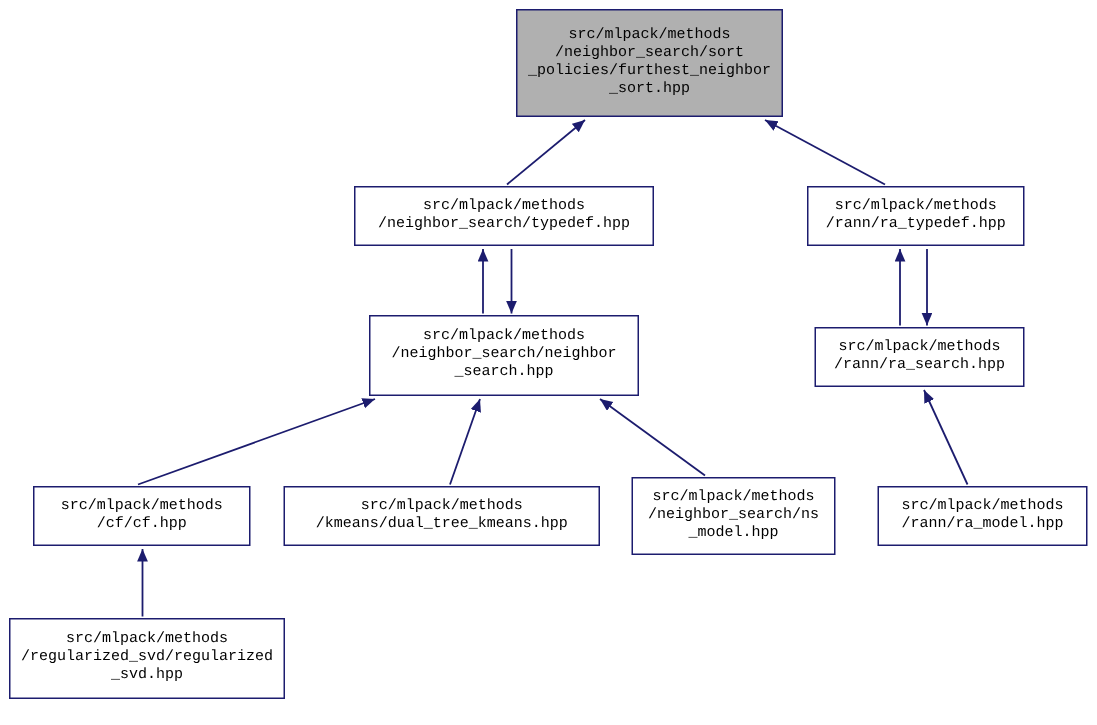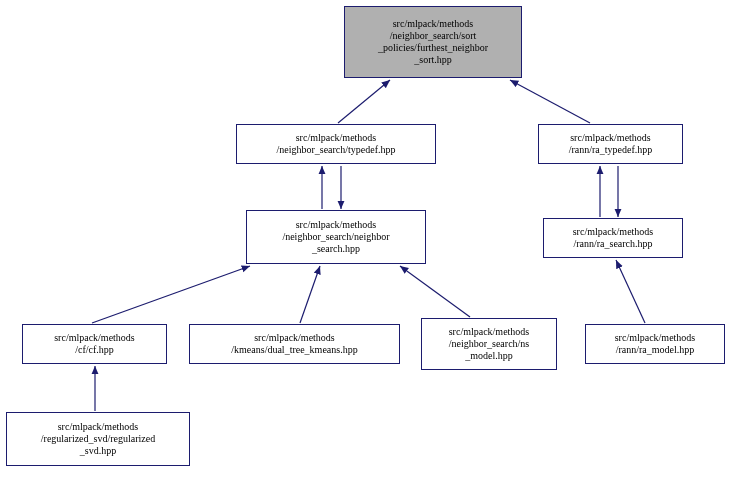--- a/index.html
+++ b/index.html
@@ -5,21 +5,21 @@
   html, body {
     margin: 0;
     padding: 0;
     background: #ffffff;
   }
   #canvas {
     position: relative;
     width: 731px;
     height: 483px;
     background: #ffffff;
-    font-family: Liberation Serif, serif;
+    font-family: Liberation Mono, monospace;
     overflow: hidden;
     border-radius: 13px;
   }
   #edges {
     position: absolute;
     left: 0;
     top: 0;
     width: 731px;
     height: 483px;
   }

